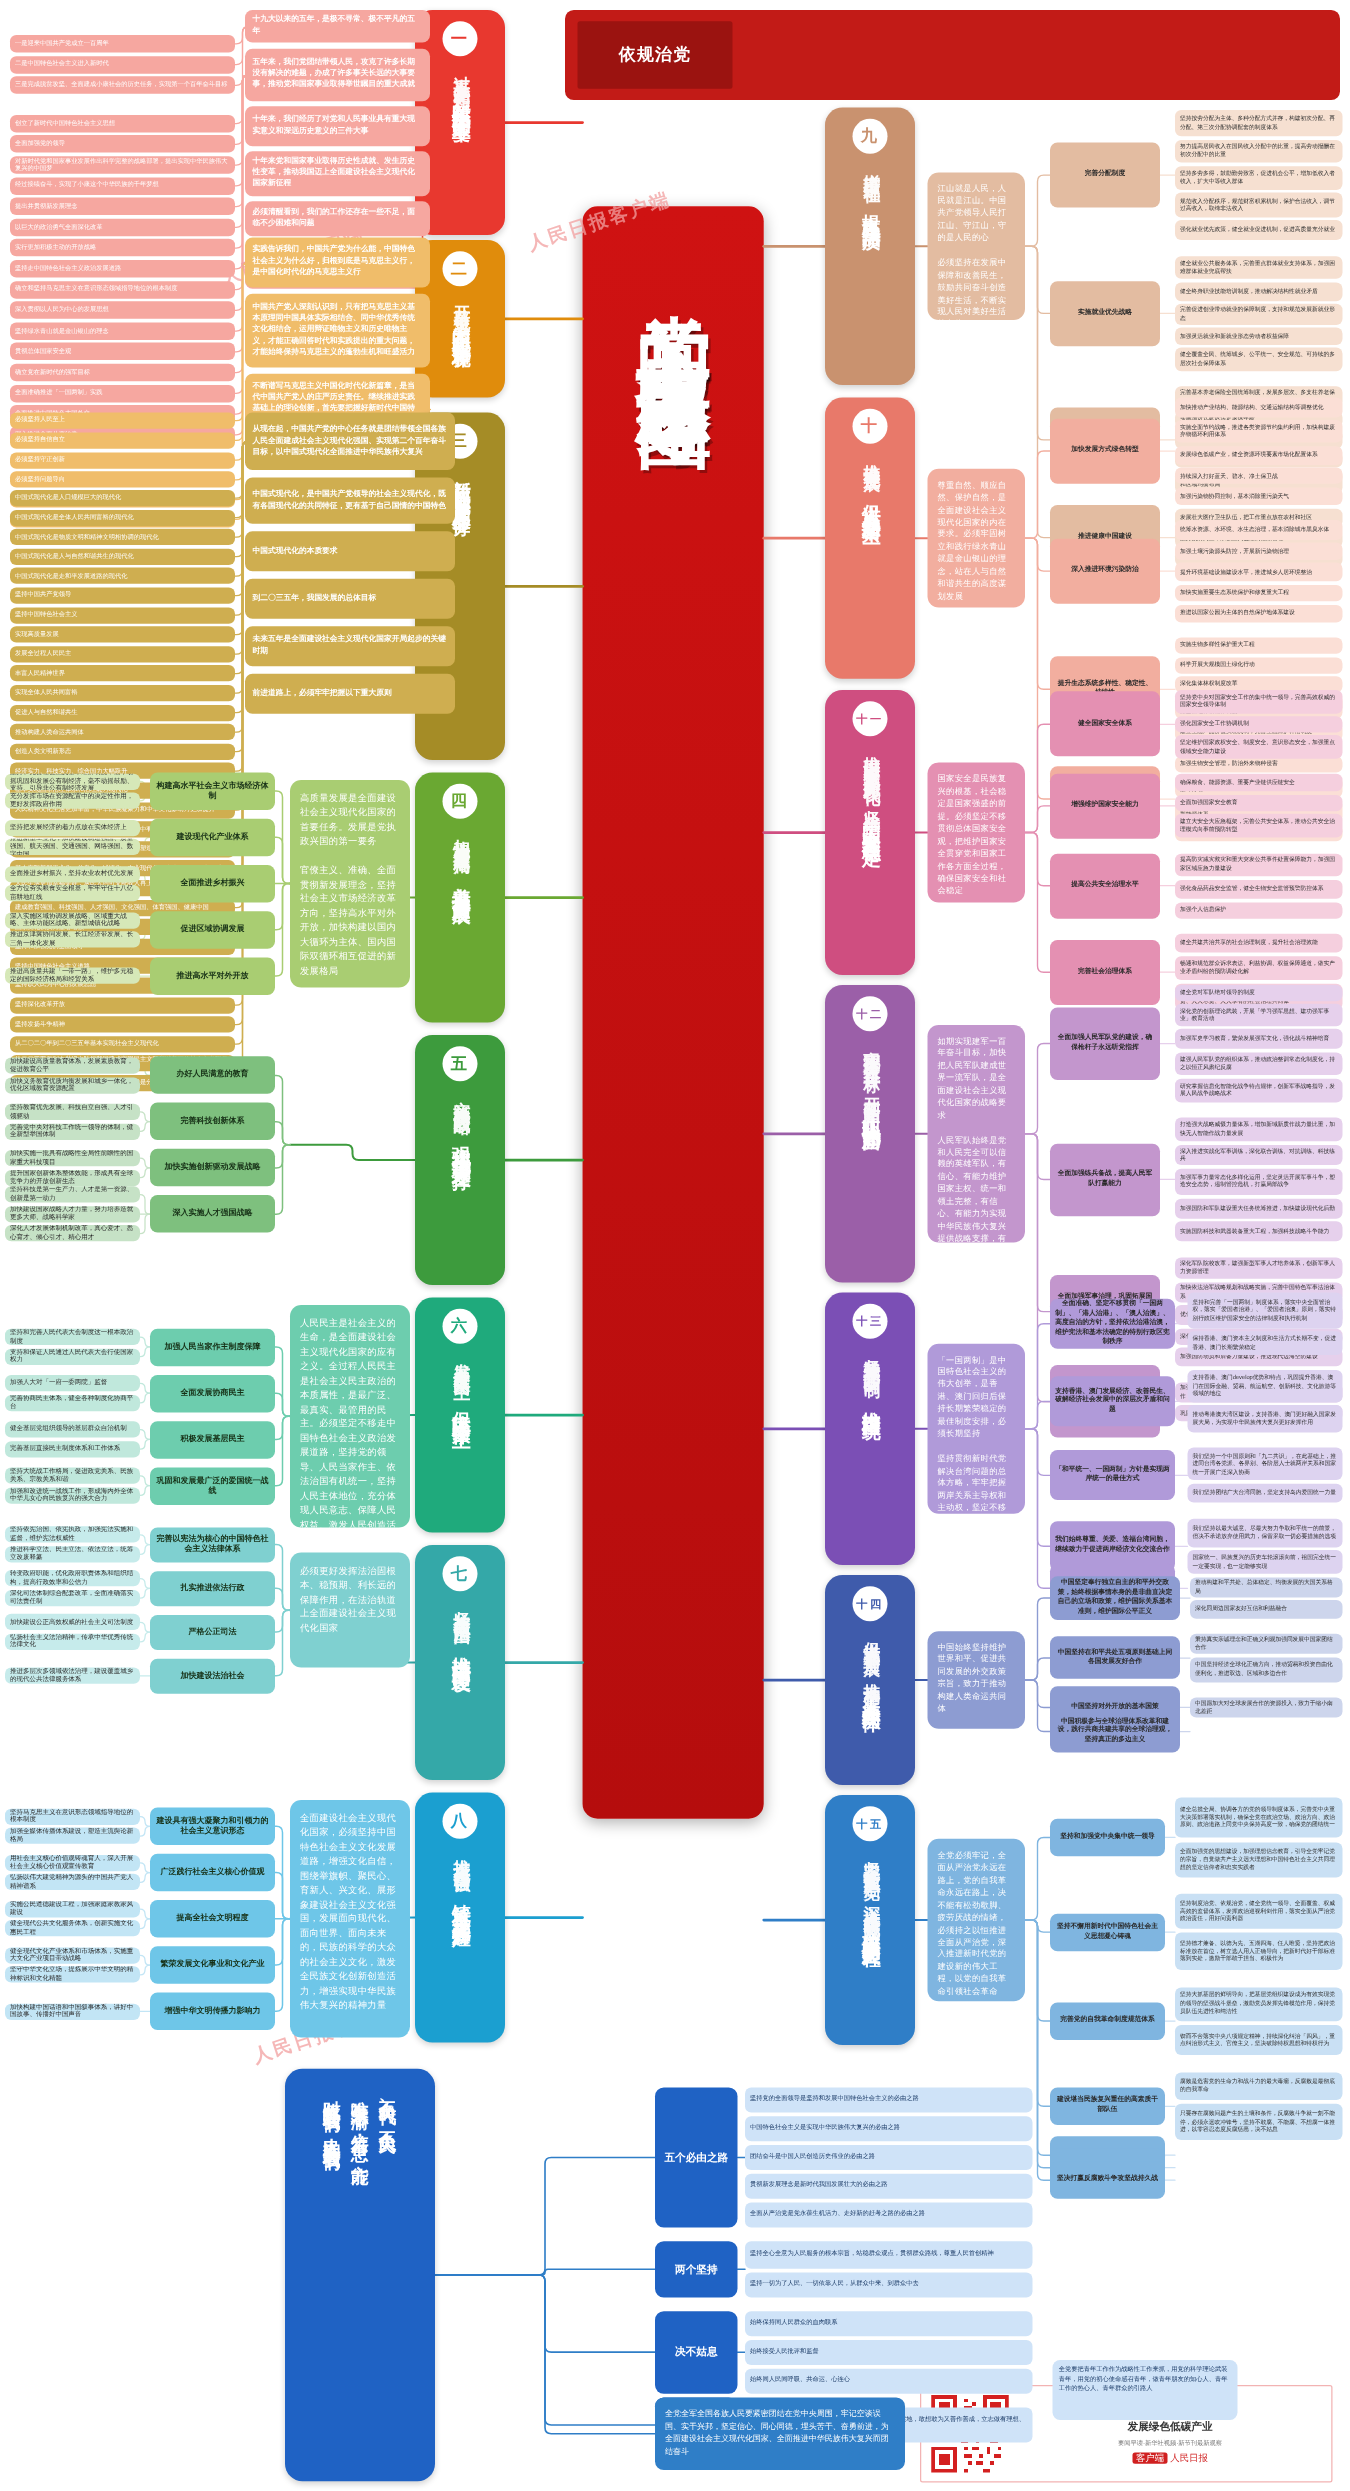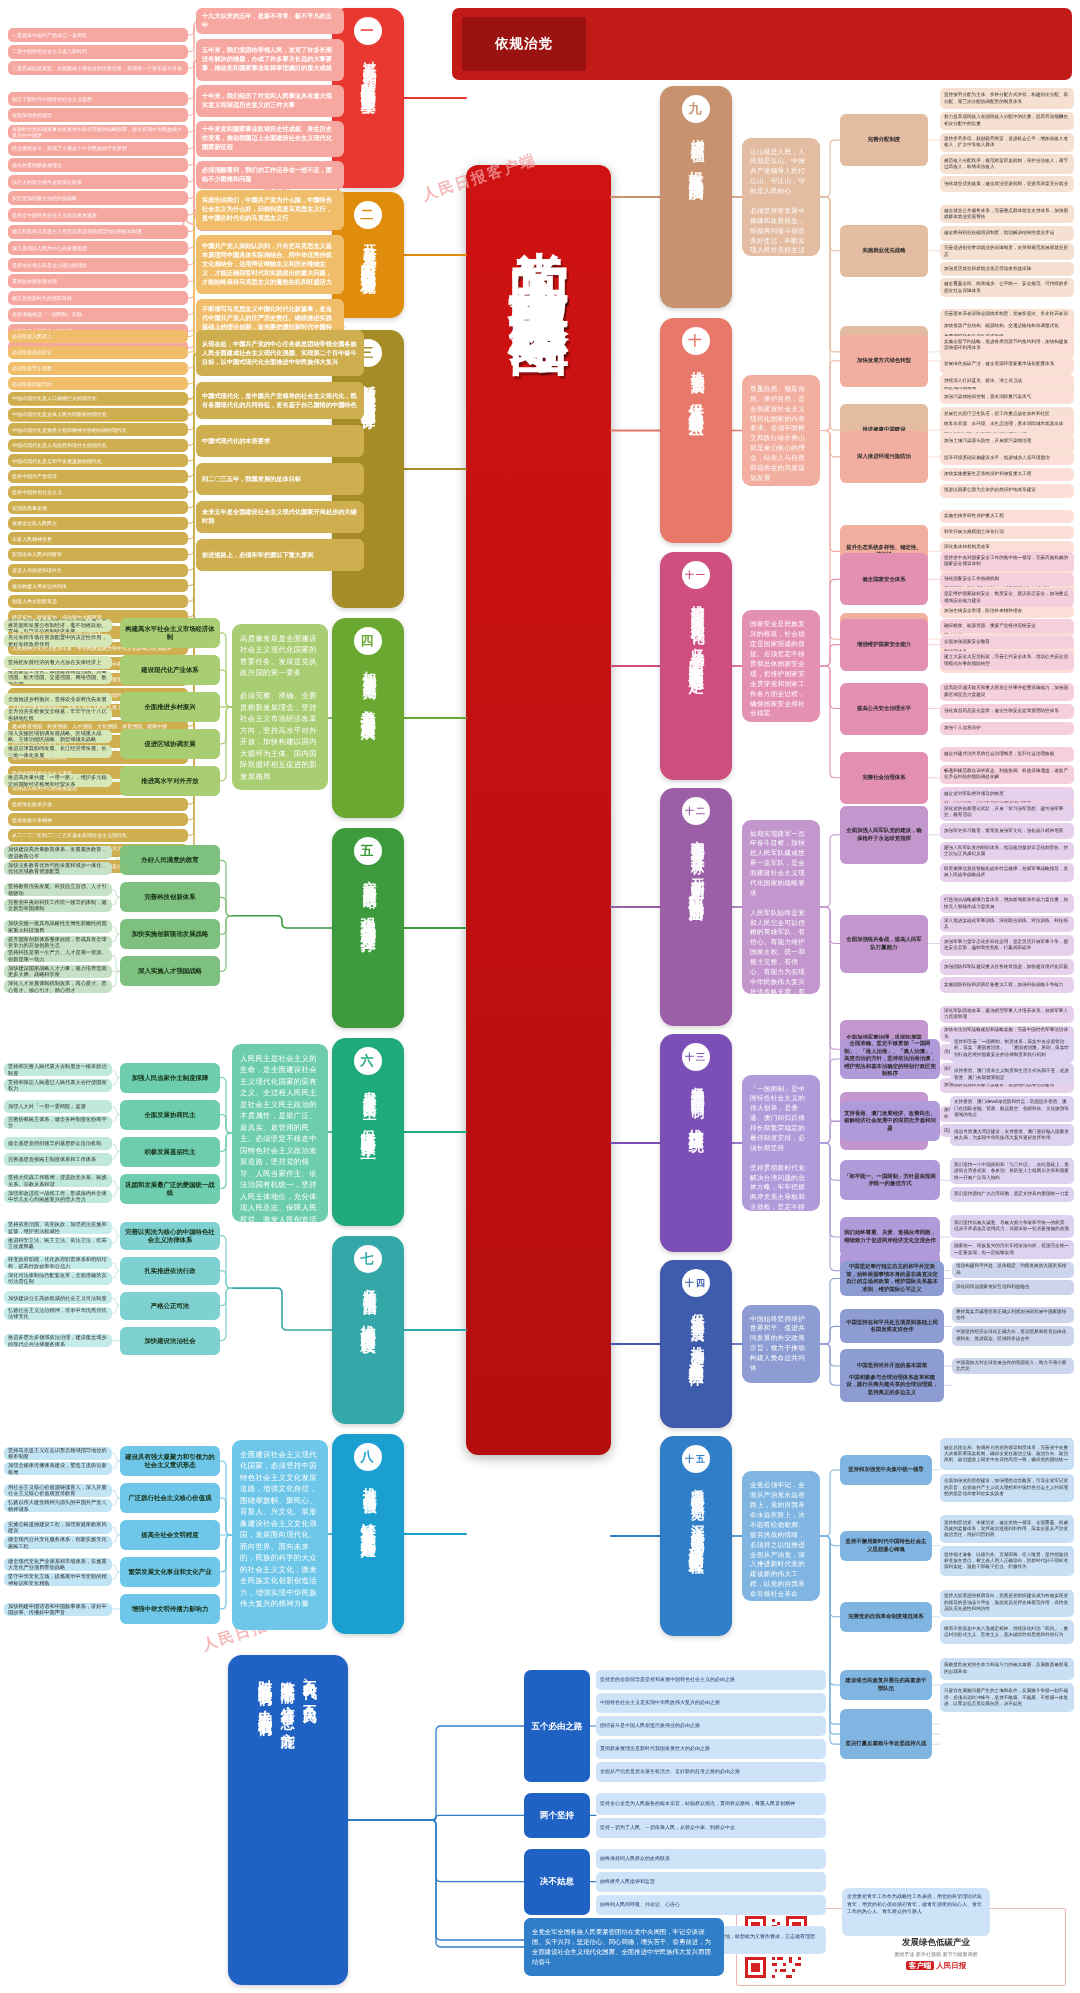--- a/index.html
+++ b/index.html
@@ -75,21 +75,21 @@
        letter-spacing:2px; }
 
   
   #qr{ position:absolute; left:736px; top:1908px; width:330px; height:78px;
        border:1px solid #f2b3b3; background:#fff; display:flex; align-items:center;
        padding:6px 8px; gap:8px; border-radius:2px;}
   #qr .code{ width:62px; height:62px; flex:none; }
   #qr .qtx{ flex:1; text-align:center; }
   #qr .q1{ font-size:8.5px; font-weight:bold; color:#333; line-height:1.5; }
   #qr .q2{ font-size:5px; color:#777; margin-top:3px; }
-  #qr .q3{ font-size:7.5px; color:#d02020; font-weight:bold; margin-top:4px; }
+  #qr .q3{ font-size:7.5px; color:#d02020; font-weight:normal; margin-top:4px; }
   #qr .q3 span{ background:#d02020; color:#fff; padding:0 3px; border-radius:2px; }
 
   .sum-title{ color:#fff; font-size:8.5px; font-weight:bold; }
 </style>
 </head>
 <body>
 
 <div id="canvas">
 
   <div id="theme">
@@ -489,21 +489,21 @@
     <div class="node leaf l" style="background: rgb(207, 174, 80); color: rgb(255, 255, 255); font-size: 5px; left: 8px; top: 860px; width: 180px; height: 13px;">全面建成社会主义现代化强国，总的战略安排是分两步走</div>
     <div class="chapter" style="background: rgb(106, 168, 50); left: 332px; top: 618px; width: 72px; height: 200px;">
       <div class="numcircle" style="color: rgb(106, 168, 50);">四</div>
       <div style="display: flex; flex-direction: row-reverse; gap: 3px; writing-mode: vertical-rl; text-orientation: upright;">
         <div class="ttl">着力推动高质量发展</div>
         <div class="sub">加快构建新发展格局，</div>
       </div>
     </div>
     <div class="node bigtext" style="background: rgb(169, 205, 114); white-space: pre-line; left: 232px; top: 624px; width: 96px; height: 165.7px;">高质量发展是全面建设社会主义现代化国家的首要任务。发展是党执政兴国的第一要务
 
-必须完整、准确、全面贯彻新发展理念，坚持社会主义市场经济改革方向，坚持高水平对外开放，加快构建以国内大循环为主体、国内国际双循环相互促进的新发展格局</div>
+官僚主义、准确、全面贯彻新发展理念，坚持社会主义市场经济改革方向，坚持高水平对外开放，加快构建以国内大循环为主体、国内国际双循环相互促进的新发展格局</div>
     <div class="node mid" style="background: rgb(169, 205, 114); color: rgb(22, 48, 22); left: 120px; top: 617.85px; width: 100px; height: 30px;">构建高水平社会主义市场经济体制</div>
     <div class="node mid" style="background: rgb(169, 205, 114); color: rgb(22, 48, 22); left: 120px; top: 654.85px; width: 100px; height: 30px;">建设现代化产业体系</div>
     <div class="node mid" style="background: rgb(169, 205, 114); color: rgb(22, 48, 22); left: 120px; top: 691.85px; width: 100px; height: 30px;">全面推进乡村振兴</div>
     <div class="node mid" style="background: rgb(169, 205, 114); color: rgb(22, 48, 22); left: 120px; top: 728.85px; width: 100px; height: 30px;">促进区域协调发展</div>
     <div class="node mid" style="background: rgb(169, 205, 114); color: rgb(22, 48, 22); left: 120px; top: 765.85px; width: 100px; height: 30px;">推进高水平对外开放</div>
     <div class="node leaf l" style="background: rgb(214, 232, 184); color: rgb(44, 44, 44); left: 4px; top: 618.55px; width: 108px; height: 13px;">坚持和完善社会主义基本经济制度，毫不动摇巩固和发展公有制经济，毫不动摇鼓励、支持、引导非公有制经济发展</div>
     <div class="node leaf l" style="background: rgb(214, 232, 184); color: rgb(44, 44, 44); left: 4px; top: 634.15px; width: 108px; height: 13px;">充分发挥市场在资源配置中的决定性作用，更好发挥政府作用</div>
     <div class="node leaf l" style="background: rgb(214, 232, 184); color: rgb(44, 44, 44); left: 4px; top: 655.55px; width: 108px; height: 13px;">坚持把发展经济的着力点放在实体经济上</div>
     <div class="node leaf l" style="background: rgb(214, 232, 184); color: rgb(44, 44, 44); left: 4px; top: 671.15px; width: 108px; height: 13px;">推进新型工业化，加快建设制造强国、质量强国、航天强国、交通强国、网络强国、数字中国</div>
     <div class="node leaf l" style="background: rgb(214, 232, 184); color: rgb(44, 44, 44); left: 4px; top: 692.55px; width: 108px; height: 13px;">全面推进乡村振兴，坚持农业农村优先发展</div>
@@ -551,20 +551,21 @@
     <div class="node leaf l" style="background: rgb(192, 232, 220); color: rgb(44, 44, 44); left: 4px; top: 1152.8px; width: 108px; height: 13px;">完善基层直接民主制度体系和工作体系</div>
     <div class="node leaf l" style="background: rgb(192, 232, 220); color: rgb(44, 44, 44); left: 4px; top: 1174.2px; width: 108px; height: 13px;">坚持大统战工作格局，促进政党关系、民族关系、宗教关系和谐</div>
     <div class="node leaf l" style="background: rgb(192, 232, 220); color: rgb(44, 44, 44); left: 4px; top: 1189.8px; width: 108px; height: 13px;">加强和改进统一战线工作，形成海内外全体中华儿女心向民族复兴的强大合力</div>
     <div class="chapter" style="background: rgb(52, 168, 168); left: 332px; top: 1236px; width: 72px; height: 188px;">
       <div class="numcircle" style="color: rgb(52, 168, 168);">七</div>
       <div style="display: flex; flex-direction: row-reverse; gap: 3px; writing-mode: vertical-rl; text-orientation: upright;">
         <div class="ttl">推进法治中国建设</div>
         <div class="sub">坚持全面依法治国，</div>
       </div>
     </div>
+    <div class="node bigtext" style="background: rgb(127, 208, 208); white-space: pre-line; left: 232px; top: 1242px; width: 96px; height: 92.2px;">必须更好发挥法治固根本、稳预期、利长远的保障作用，在法治轨道上全面建设社会主义现代化国家</div>
     <div class="node mid" style="background: rgb(127, 208, 208); color: rgb(22, 48, 22); left: 120px; top: 1221.6px; width: 100px; height: 28px;">完善以宪法为核心的中国特色社会主义法律体系</div>
     <div class="node mid" style="background: rgb(127, 208, 208); color: rgb(22, 48, 22); left: 120px; top: 1256.6px; width: 100px; height: 28px;">扎实推进依法行政</div>
     <div class="node mid" style="background: rgb(127, 208, 208); color: rgb(22, 48, 22); left: 120px; top: 1291.6px; width: 100px; height: 28px;">严格公正司法</div>
     <div class="node mid" style="background: rgb(127, 208, 208); color: rgb(22, 48, 22); left: 120px; top: 1326.6px; width: 100px; height: 28px;">加快建设法治社会</div>
     <div class="node leaf l" style="background: rgb(198, 235, 235); color: rgb(44, 44, 44); left: 4px; top: 1221.3px; width: 108px; height: 13px;">坚持依宪治国、依宪执政，加强宪法实施和监督，维护宪法权威性</div>
     <div class="node leaf l" style="background: rgb(198, 235, 235); color: rgb(44, 44, 44); left: 4px; top: 1236.9px; width: 108px; height: 13px;">推进科学立法、民主立法、依法立法，统筹立改废释纂</div>
     <div class="node leaf l" style="background: rgb(198, 235, 235); color: rgb(44, 44, 44); left: 4px; top: 1256.3px; width: 108px; height: 13px;">转变政府职能，优化政府职责体系和组织结构，提高行政效率和公信力</div>
     <div class="node leaf l" style="background: rgb(198, 235, 235); color: rgb(44, 44, 44); left: 4px; top: 1271.9px; width: 108px; height: 13px;">深化司法体制综合配套改革，全面准确落实司法责任制</div>
     <div class="node leaf l" style="background: rgb(198, 235, 235); color: rgb(44, 44, 44); left: 4px; top: 1291.3px; width: 108px; height: 13px;">加快建设公正高效权威的社会主义司法制度</div>
     <div class="node leaf l" style="background: rgb(198, 235, 235); color: rgb(44, 44, 44); left: 4px; top: 1306.9px; width: 108px; height: 13px;">弘扬社会主义法治精神，传承中华优秀传统法律文化</div>

